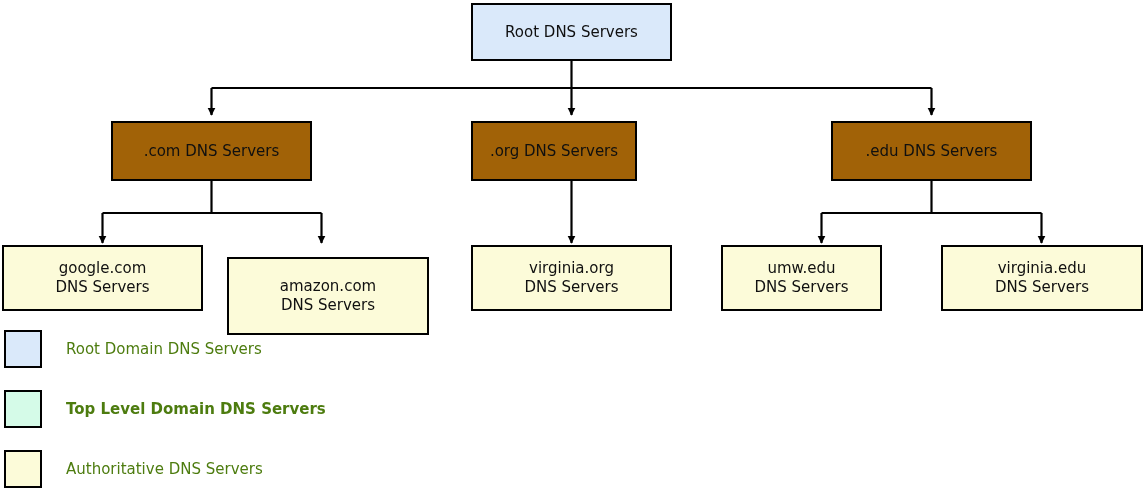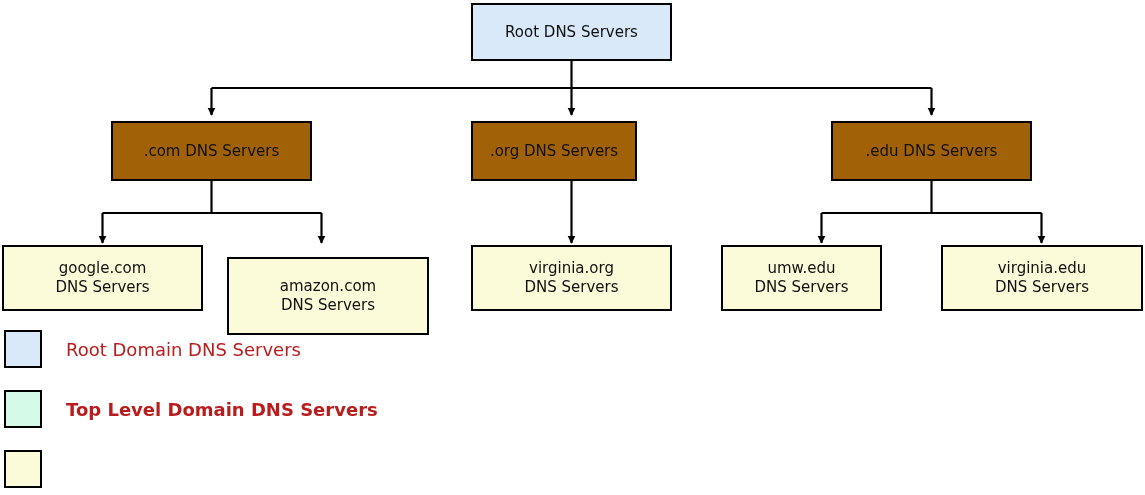--- a/index.html
+++ b/index.html
@@ -52,22 +52,22 @@
   }
   .legend-swatch {
     width: 38px;
     height: 38px;
     box-sizing: border-box;
     border: 2px solid #000000;
     flex: 0 0 auto;
   }
   .legend-label {
     margin-left: 24px;
-    font-size: 18px;
-    color: #b91c1c;
+    font-size: 15px;
+    color: #4d7c0f;
     white-space: nowrap;
   }
 </style>
 </head>
 <body>
 
 <div id="diagram-root">
 
   <svg id="connector-layer" width="1145" height="495" viewBox="0 0 1145 495">
     <defs>
@@ -149,15 +149,16 @@
     <span class="legend-label">Root Domain DNS Servers</span>
   </div>
 
   <div class="legend-row" style="left:4px; top:390px;font-weight:bold;">
     <span class="legend-swatch" style="background:#d5fbe8;"></span>
     <span class="legend-label">Top Level Domain DNS Servers</span>
   </div>
 
   <div class="legend-row" style="left:4px; top:450px;">
     <span class="legend-swatch" style="background:#fcfbd9;"></span>
+    <span class="legend-label">Authoritative DNS Servers</span>
   </div>
 
 </div>
 
 </body></html>

